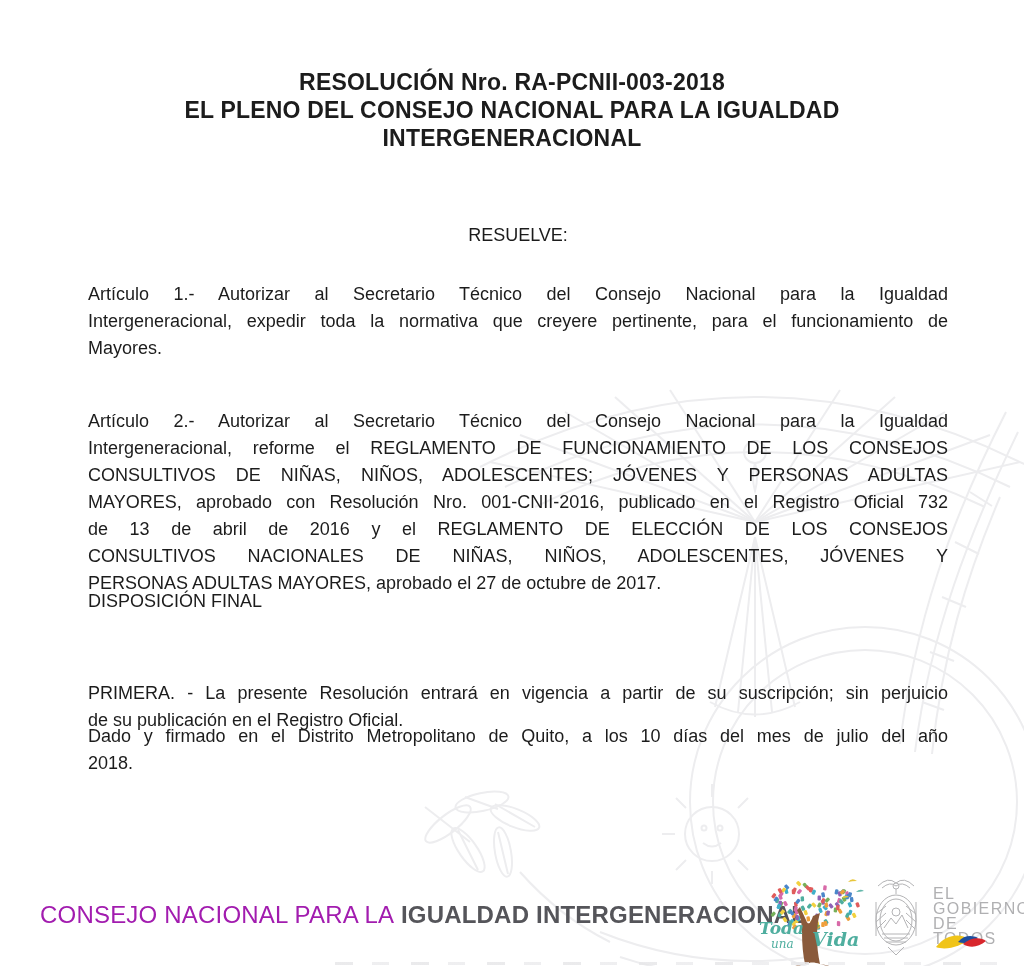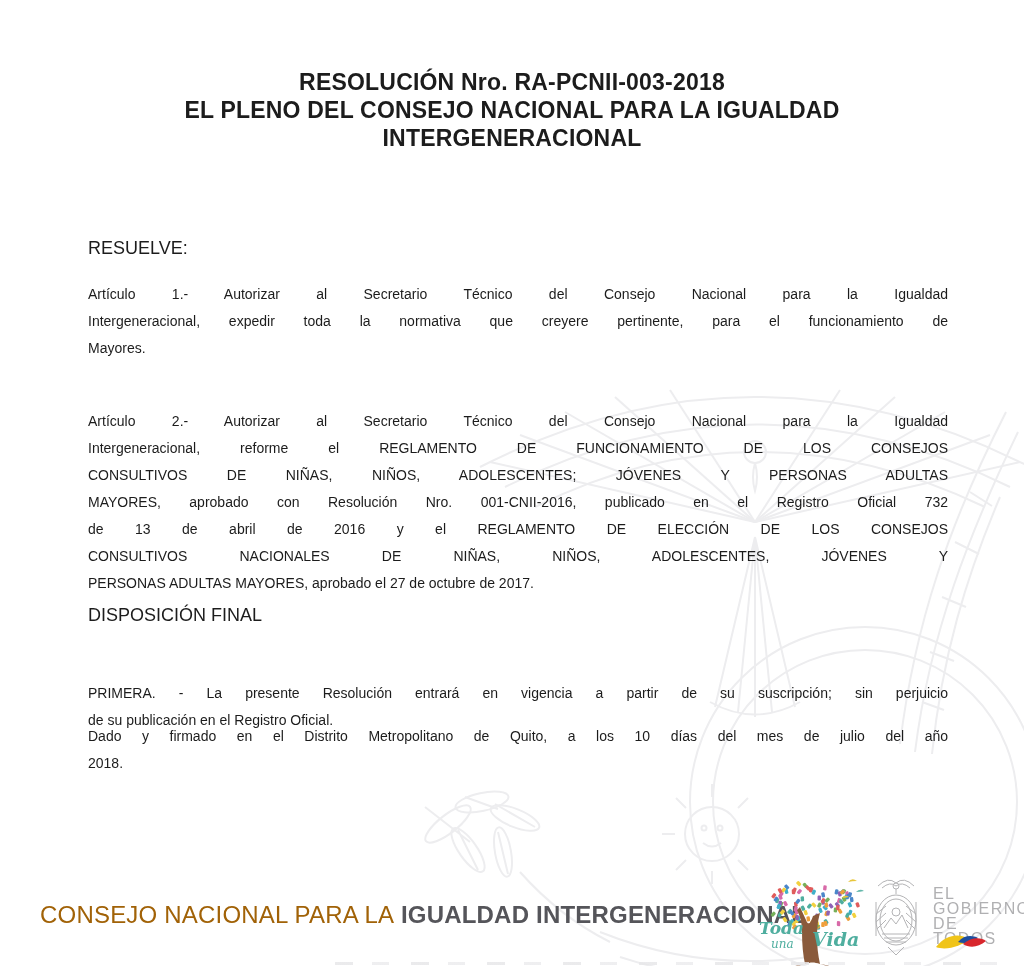--- a/index.html
+++ b/index.html
@@ -10,27 +10,27 @@
   
   .watermark { position:absolute; left:370px; top:360px; width:654px; height:606px; }
   .watermark path, .watermark circle, .watermark ellipse, .watermark line {
     fill:none; stroke:#ededef; stroke-width:2;
   }
   
   .title {
     position:absolute; top:56px; left:0; width:1024px; text-align:center;
     font-weight:bold; font-size:23px; line-height:28px; letter-spacing:0.2px;
   }
-  .block { position:absolute; left:88px; width:860px; font-size:14px; line-height:27px; }
+  .block { position:absolute; left:88px; width:860px; font-size:18px; line-height:27px; }
   .tl { text-align:justify; text-align-last:justify; white-space:normal; }
   .tl.last { text-align-last:left; }
   .heading { font-size:18px; }
   
   .brand { position:absolute; left:40px; top:889px; font-size:24px; line-height:28px; white-space:nowrap; }
-  .brand .light { color:#a16207; font-weight:400; letter-spacing:0.2px; }
+  .brand .light { color:#a21caf; font-weight:400; letter-spacing:0.2px; }
   .brand .bold  { color:#55555a; font-weight:700; letter-spacing:0.2px; }
   .tree-logo { position:absolute; left:756px; top:864px; width:114px; height:94px; }
   .coat-logo { position:absolute; left:864px; top:862px; width:64px; height:86px; }
   .coat-logo path, .coat-logo ellipse, .coat-logo circle, .coat-logo line {
     fill:none; stroke:#b4b4b6; stroke-width:1;
   }
   .gobierno { position:absolute; left:933px; top:874px; width:80px; }
   .gobierno .gline {
     font-size:16px; line-height:15px; letter-spacing:1.4px; color:#b0b0b2; font-weight:400;
   }
@@ -97,39 +97,39 @@
     <path d="M230,560 Q330,600 440,585"></path>
     <path d="M250,585 Q340,615 430,602"></path>
   </svg>
 
   <div class="title">
     <div>RESOLUCIÓN Nro. RA-PCNII-003-2018</div>
     <div>EL PLENO DEL CONSEJO NACIONAL PARA LA IGUALDAD</div>
     <div>INTERGENERACIONAL</div>
   </div>
 
-  <div class="block heading" style="top:223px;">RESUELVE:</div>
+  <div class="block heading" style="top:210px;text-align:center;">RESUELVE:</div>
 
   <div class="block" style="top:269px;">
       <div class="tl">Artículo 1.- Autorizar al Secretario Técnico del Consejo Nacional para la Igualdad</div>
       <div class="tl">Intergeneracional, expedir toda la normativa que creyere pertinente, para el funcionamiento de</div>
       <div class="tl last">Mayores.</div>
     </div>
 
   <div class="block" style="top:396px;">
       <div class="tl">Artículo 2.- Autorizar al Secretario Técnico del Consejo Nacional para la Igualdad</div>
       <div class="tl">Intergeneracional, reforme el REGLAMENTO DE FUNCIONAMIENTO DE LOS CONSEJOS</div>
       <div class="tl">CONSULTIVOS DE NIÑAS, NIÑOS, ADOLESCENTES; JÓVENES Y PERSONAS ADULTAS</div>
       <div class="tl">MAYORES, aprobado con Resolución Nro. 001-CNII-2016, publicado en el Registro Oficial 732</div>
       <div class="tl">de 13 de abril de 2016 y el REGLAMENTO DE ELECCIÓN DE LOS CONSEJOS</div>
       <div class="tl">CONSULTIVOS NACIONALES DE NIÑAS, NIÑOS, ADOLESCENTES, JÓVENES Y</div>
       <div class="tl last">PERSONAS ADULTAS MAYORES, aprobado el 27 de octubre de 2017.</div>
     </div>
 
-  <div class="block heading" style="top:590px;">DISPOSICIÓN FINAL</div>
+  <div class="block heading" style="top:576px;">DISPOSICIÓN FINAL</div>
 
   <div class="block" style="top:668px;">
       <div class="tl">PRIMERA. - La presente Resolución entrará en vigencia a partir de su suscripción; sin perjuicio</div>
       <div class="tl last">de su publicación en el Registro Oficial.</div>
     </div>
 
   <div class="block" style="top:711px;">
       <div class="tl">Dado y firmado en el Distrito Metropolitano de Quito, a los 10 días del mes de julio del año</div>
       <div class="tl last">2018.</div>
     </div>

